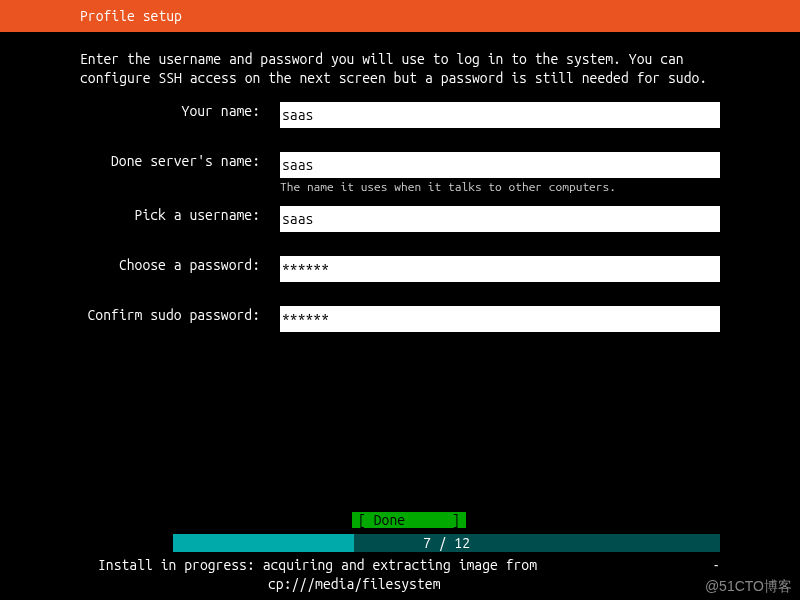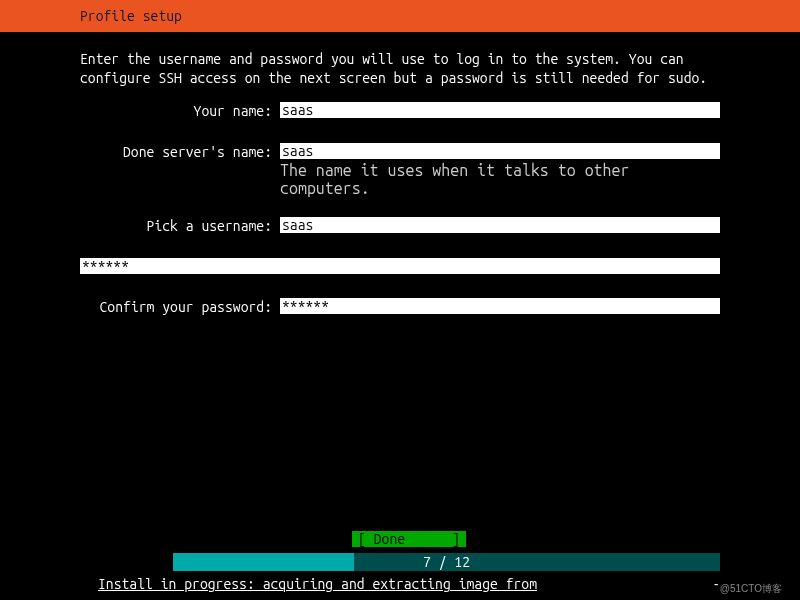--- a/index.html
+++ b/index.html
@@ -13,21 +13,21 @@
       background: #000;
       font-family: "Ubuntu Mono", "DejaVu Sans Mono", "Courier New", monospace;
       font-size: 14px;
       color: #fff;
       overflow: hidden;
       position: relative;
     }
     .header {
       background: #e95420;
       padding: 8px 80px;
-      color: #0f172a;
+      color: #ffffff;
     }
     .content {
       padding: 18px 80px 0 80px;
       border-radius: 14px;
     }
     .intro {
       color: #fff;
       line-height: 1.35;
       margin-bottom: 14px;
     }
@@ -36,42 +36,42 @@
       align-items: flex-start;
       margin-bottom: 4px;
     }
     .form-row.with-gap {
       margin-bottom: 24px;
     }
     .label-col {
       width: 200px;
       text-align: right;
       color: #fff;
-      padding-right: 8px;
+      padding-right: 20px;
       padding-top: 1px;
     }
     .field-col {
       flex: 1;
     }
     .text-input {
       width: 100%;
       background: #fff;
       color: #000;
       border: none;
       font-family: inherit;
       font-size: inherit;
       padding: 0 2px;
-      height: 16px;
+      height: 26px;
       line-height: 18px;
       outline: none;
     }
     .hint {
       color: #ccc;
       margin-top: 2px;
-      font-size: 16px;
+      font-size: 12px;
     }
     .bottom-area {
       position: absolute;
       left: 18px;
       right: 0;
       bottom: 0;
     }
     .done-btn-row {
       text-align: center;
       margin-bottom: 6px;
@@ -107,40 +107,39 @@
       color: #fff;
       line-height: 18px;
       border-radius: 7px;
     }
     .status-row {
       display: flex;
       padding: 2px 80px 6px 80px;
       color: #fff;
       line-height: 1.35;
       position: relative;
-      text-decoration: underline;
     }
     .status-text {
       flex: 1;
     }
     .status-line2 {
       padding-left: 170px;
     }
     .spinner {
       position: absolute;
       right: 80px;
       top: 2px;
       color: #fff;
     }
     .watermark {
       position: absolute;
-      right: 18px;
+      right: 8px;
       bottom: 4px;
       color: #888;
-      font-size: 10px;
+      font-size: 14px;
       font-family: sans-serif;
     }
   </style>
 </head>
 <body>
 
 <div class="header">
   <span>Profile setup</span>
 </div>
 
@@ -155,50 +154,52 @@
   </div>
 
   <div class="form-row">
     <div class="label-col">Done server's name:</div>
     <div class="field-col">
       <input class="text-input" type="text" value="saas" style="">
       <div class="hint">The name it uses when it talks to other computers.</div>
     </div>
   </div>
 
-  <div class="form-row with-gap" style="margin-top:20px">
+  <div class="form-row with-gap" style="margin-top:13px">
     <div class="label-col">Pick a username:</div>
     <div class="field-col">
       <input class="text-input" type="text" value="saas" style="">
     </div>
   </div>
 
   <div class="form-row with-gap">
+    <div class="label-col">Choose a password:</div>
     <div class="field-col">
       <input class="text-input" type="text" value="******" style="">
     </div>
   </div>
 
   <div class="form-row with-gap">
-    <div class="label-col">Confirm your password:</div>
+    <div class="label-col">Confirm sudo password:</div>
     <div class="field-col">
       <input class="text-input" type="text" value="******" style="">
     </div>
   </div>
 </div>
 
 <div class="bottom-area">
   <div class="done-btn-row">
     <span class="done-btn">[ Done      ]</span>
   </div>
   <div class="progress-bar">
     <div class="progress-fill" id="progress-fill" style="width: 33%;"></div>
     <div class="progress-text">7 / 12</div>
   </div>
   <div class="status-row">
     <div class="status-text">
       <div>Install in progress: acquiring and extracting image from</div>
+      <div class="status-line2">cp:///media/filesystem</div>
     </div>
     <div class="spinner">-</div>
   </div>
 </div>
 
 <div class="watermark">@51CTO博客</div>
 
 </body></html>

